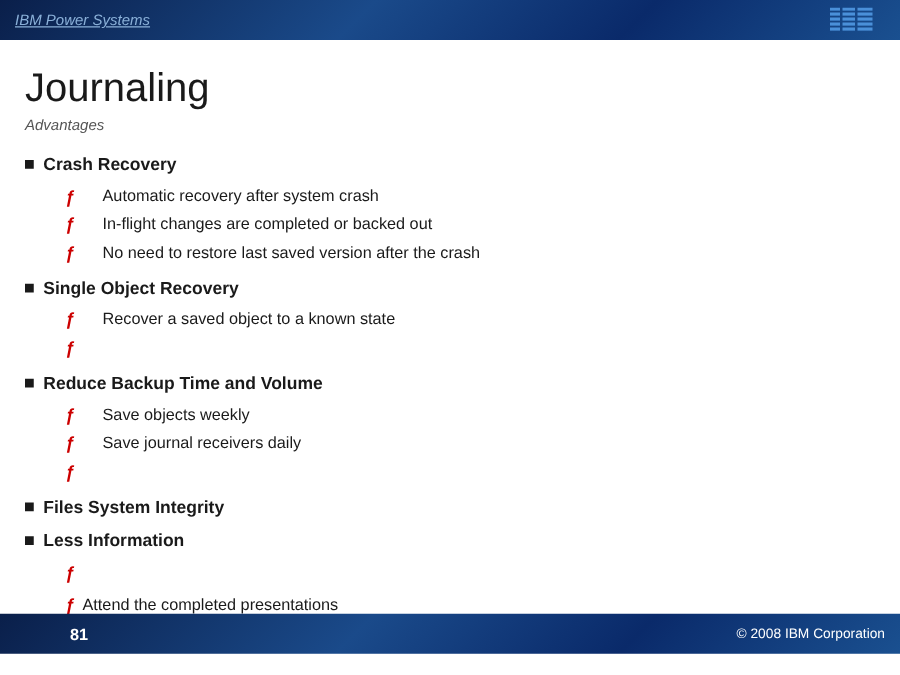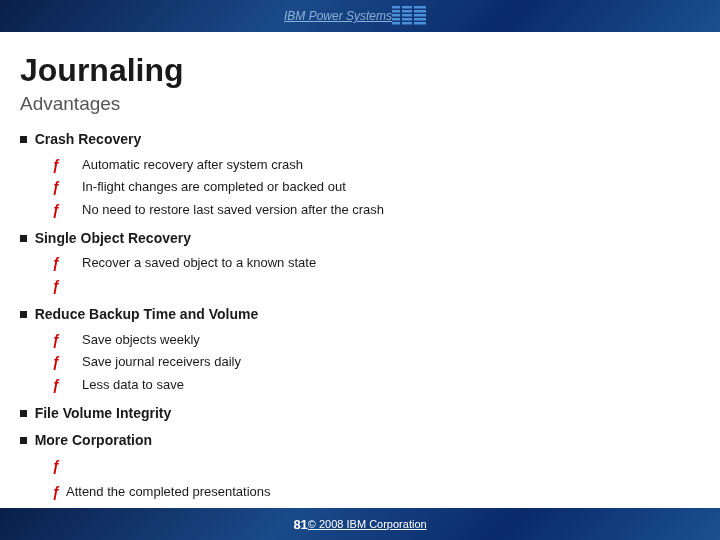--- a/index.html
+++ b/index.html
@@ -25,27 +25,28 @@
       align-items: center;
     }
 
     
     .main {
       padding: 20px 20px 10px 20px;
     }
 
     .page-title {
       font-size: 32px;
-      font-weight: bold;
+      font-weight: normal;
       color: #1a1a1a;
       margin-bottom: 4px;
     }
 
     .page-subtitle {
-      font-size: 19px;
+      font-size: 12px;
+      font-style: italic;
       color: #555;
       margin-bottom: 14px;
     }
 
     .content {
       font-size: 13px;
       line-height: 1.55;
     }
 
     .section-item {
@@ -98,21 +99,20 @@
 
     .footer-page {
       color: #fff;
       font-size: 13px;
       font-weight: bold;
     }
 
     .footer-copy {
       color: #fff;
       font-size: 11px;
-      text-decoration: underline;
     }
 
     .header-bg-wave {
       position: absolute;
       bottom: 0;
       left: 0;
       right: 0;
       top: 0;
       background: linear-gradient(135deg, #0a1f4a 0%, #1a4a8a 40%, #0a2a6a 70%, #1a5090 100%);
     }
@@ -126,21 +126,21 @@
       background: linear-gradient(135deg, #0a1f4a 0%, #1a4a8a 40%, #0a2a6a 70%, #1a5090 100%);
     }
 
     .header-inner, .footer-inner {
       position: relative;
       z-index: 1;
       width: 100%;
       height: 100%;
       display: flex;
       align-items: center;
-      justify-content: center;
+      justify-content: space-between;
       padding: 0 12px;
     }
 
     .more-info-sub {
       margin-left: 32px;
       margin-bottom: 2px;
     }
     .more-info-line {
       display: flex;
       align-items: flex-start;
@@ -236,54 +236,53 @@
       <div class="sub-item">
         <span class="f-bullet">ƒ</span>
         <span class="sub-text">Save objects weekly</span>
       </div>
       <div class="sub-item">
         <span class="f-bullet">ƒ</span>
         <span class="sub-text">Save journal receivers daily</span>
       </div>
       <div class="sub-item">
         <span class="f-bullet">ƒ</span>
-        <span class="sub-text">Less data to save</span>
-      </div>
-    </div>
-
-    <div class="section-group">
-      <div class="section-item">
-        <span class="bullet-square"></span>
-        <span class="section-title">File Volume Integrity</span>
-      </div>
-    </div>
-
-    <div class="section-group">
-      <div class="section-item">
-        <span class="bullet-square"></span>
-        <span class="section-title">More Corporation</span>
+      </div>
+    </div>
+
+    <div class="section-group">
+      <div class="section-item">
+        <span class="bullet-square"></span>
+        <span class="section-title">Files System Integrity</span>
+      </div>
+    </div>
+
+    <div class="section-group">
+      <div class="section-item">
+        <span class="bullet-square"></span>
+        <span class="section-title">Less Information</span>
       </div>
       <div class="more-info-sub">
         <div class="more-info-line">
           <span class="f-bullet">ƒ</span>
         </div>
         <div class="more-info-line" style="margin-left:14px;">
           <span class="indent-text italic-part"></span>
         </div>
       </div>
       <div class="more-info-sub">
         <div class="more-info-line">
           <span class="f-bullet">ƒ</span>
           <span class="indent-text">Attend the completed presentations</span>
         </div>
       </div>
     </div>
 
   </div>
 </div>
 
-<div style="position:absolute;bottom:0;left:0;right:0;height:32px;">
+<div style="position:absolute;bottom:17px;left:0;right:0;height:32px;padding-left:44px;">
   <div class="footer-bg-wave"></div>
   <div class="footer-inner">
     <span class="footer-page">81</span>
     <span class="footer-copy">© 2008 IBM Corporation</span>
   </div>
 </div>
 
 </body></html>

